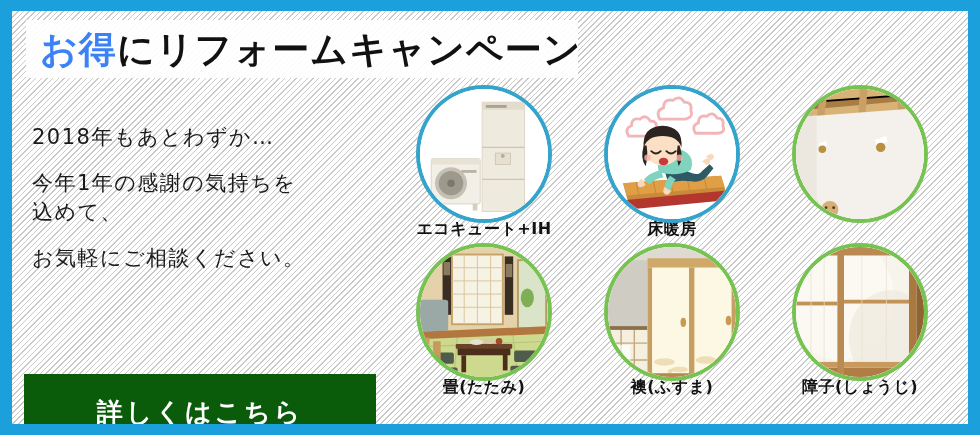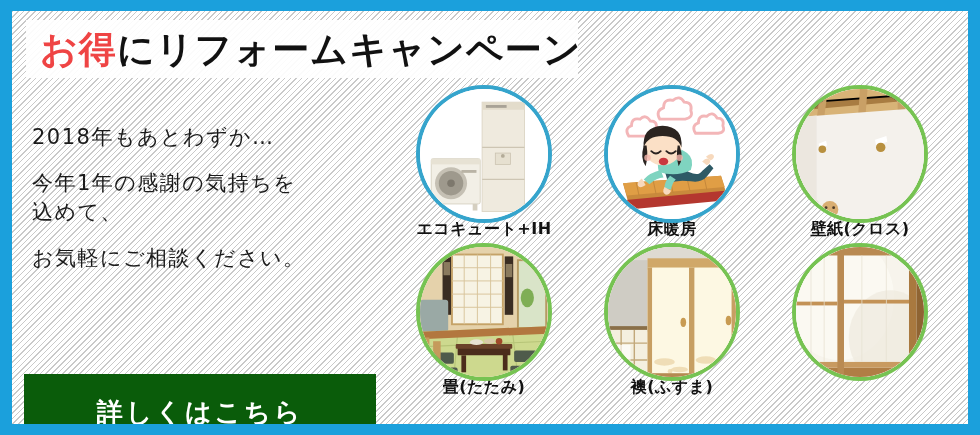--- a/index.html
+++ b/index.html
@@ -54,21 +54,21 @@
   .title-text {
     font-family: "DejaVu Sans", sans-serif;
     font-size: 37px;
     font-weight: 700;
     letter-spacing: 1px;
     color: #111111;
     white-space: nowrap;
     line-height: 1;
   }
   .title-text .accent {
-    color: #ef4444;
+    color: #3b82f6;
   }
 
   
   .copy {
     position: absolute;
     left: 20px;
     top: 80px;
     width: 355px;
     margin-top: 32px;
   }
@@ -268,21 +268,20 @@
               <circle cx="28" cy="64" r="4" fill="#b8903f"></circle>
               <path d="M84 54 l12 -4 l1 6 l-12 4 z" fill="#ffffff"></path>
               <circle cx="90" cy="62" r="5" fill="#b8903f"></circle>
 
               <rect x="12" y="118" width="12" height="20" rx="2" fill="#e8e2d6"></rect>
               <circle cx="36" cy="128" r="9" fill="#d9ae72"></circle>
               <circle cx="32" cy="126" r="1.5" fill="#4a3a28"></circle>
               <circle cx="40" cy="126" r="1.5" fill="#4a3a28"></circle>
             </svg>
           </div>
-          <div class="tile-caption">壁紙(クロス)</div>
         </div>
 
       </div>
 
       <div class="grid-row">
 
         <div class="tile">
           <div class="circle green">
             <svg viewBox="0 0 136 138" preserveAspectRatio="xMidYMid slice">
               <rect x="0" y="0" width="136" height="138" fill="#e8d9b4"></rect>
@@ -408,19 +407,20 @@
               <rect x="51" y="56" width="69" height="4" fill="#c39256"></rect>
 
               <g stroke="#e8e2d2" stroke-width="1" opacity="0.8">
                 <line x1="16" y1="9" x2="16" y2="122"></line>
                 <line x1="30" y1="9" x2="30" y2="122"></line>
                 <line x1="70" y1="9" x2="70" y2="122"></line>
                 <line x1="96" y1="9" x2="96" y2="122"></line>
               </g>
             </svg>
           </div>
+          <div class="tile-caption">障子(しょうじ)</div>
         </div>
 
       </div>
     </div>
 
   </div>
 </div>
 
 </body></html>

